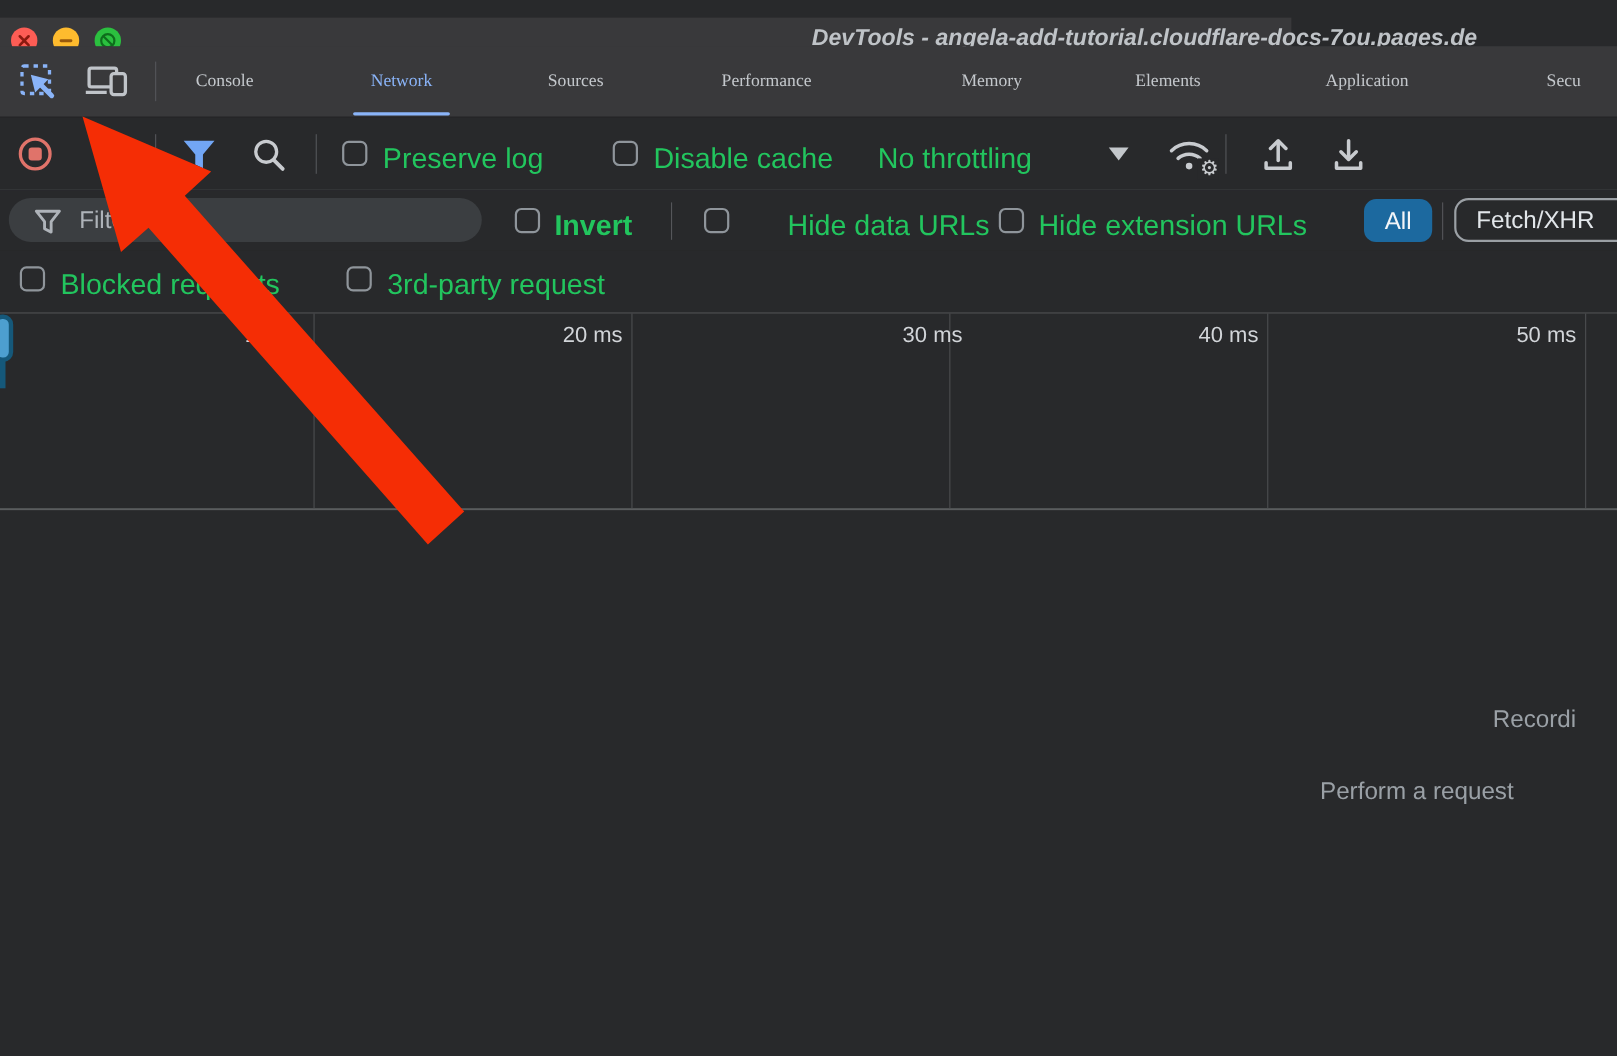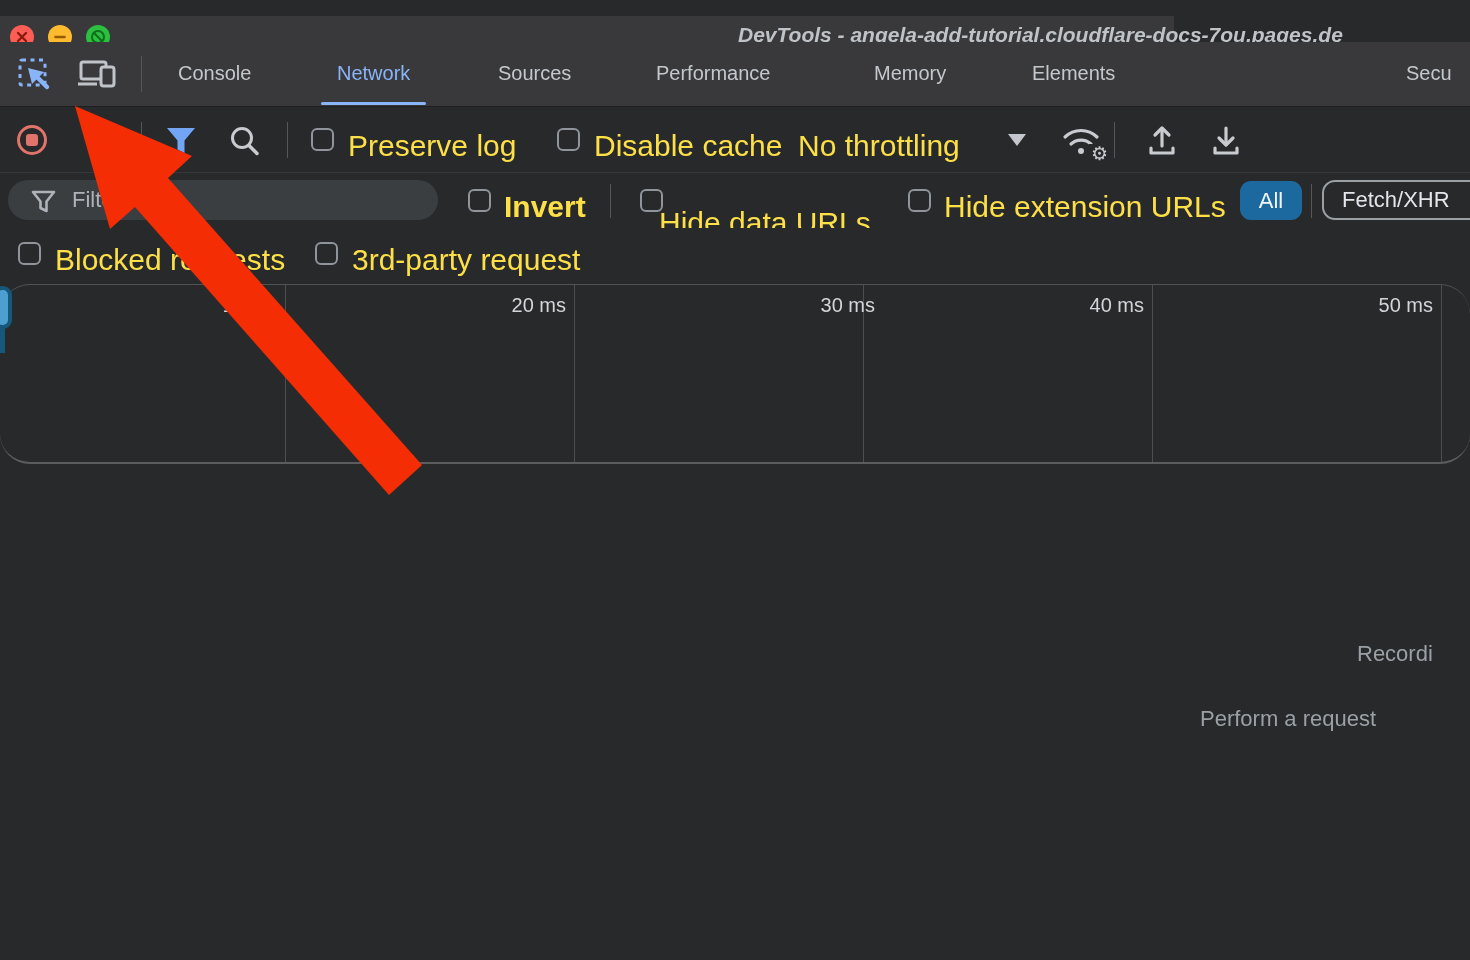--- a/index.html
+++ b/index.html
@@ -15,54 +15,54 @@
   .tl.yellow{background:#febb2e;}
   .tl.green{background:#2bc03f;}
   .title{position:absolute;left:738px;top:7px;font-size:21px;font-weight:700;color:#bfc3c7;
          white-space:nowrap;overflow:hidden;width:732px;}
 
   
   .tabbar{position:absolute;left:0;top:42px;width:1470px;height:64px;background:#39393b;
           border-bottom:1px solid #1f1f21;}
   .iconbtn{position:absolute;display:inline-flex;align-items:center;justify-content:center;}
   .vsep{position:absolute;width:1px;background:#55565a;}
-  .tab{position:absolute;top:0;height:63px;line-height:63px;font-size:20px;color:#c4c8cc;
-       white-space:nowrap;cursor:default;}
+  .tab{position:absolute;top:0;height:63px;line-height:63px;font-size:16px;color:#c4c8cc;
+       white-space:nowrap;cursor:default;font-family:Liberation Serif, serif;}
   .tab.active{color:#8ab4f8;}
   .tab.active::after{content:"";position:absolute;left:-16px;right:-16px;bottom:0;height:3px;
        background:#8ab4f8;border-radius:2px;}
 
   
   .toolbar{position:absolute;left:0;top:107px;width:1470px;height:65px;background:#28292b;
            border-bottom:1px solid #36373a;}
   .filterrow{position:absolute;left:0;top:173px;width:1470px;height:55px;background:#28292b;}
   .requestsrow{position:absolute;left:0;top:228px;width:1470px;height:56px;background:#28292b;}
 
   .cb{position:absolute;width:23px;height:23px;border:2px solid #8f959b;border-radius:6px;
       background:transparent;box-sizing:border-box;}
-  .cblabel{position:absolute;font-size:30px;color:#fde047;white-space:nowrap;}
+  .cblabel{position:absolute;font-size:26px;color:#22c55e;white-space:nowrap;}
 
   .pill-input{position:absolute;left:8px;top:7px;width:430px;height:40px;border-radius:20px;
       background:#3b3e41;border:none;outline:none;color:#dde1e5;font-size:22px;
       font-family:"Liberation Sans",sans-serif;padding:0 0 0 64px;box-sizing:border-box;}
   .pill-input::placeholder{color:#aeb3b9;opacity:1;}
 
   .all-btn{position:absolute;left:1240px;top:8px;width:62px;height:39px;border-radius:11px;
       background:#1c699f;color:#f2f5f8;font-size:22px;display:flex;align-items:center;
       justify-content:center;}
   .fetch-btn{position:absolute;left:1322px;top:7px;height:40px;min-width:190px;border-radius:13px;
       border:2px solid #9ba0a5;color:#e2e6ea;font-size:22px;display:flex;align-items:center;
       padding:0 18px;box-sizing:border-box;white-space:nowrap;}
 
   .caret{position:absolute;width:0;height:0;border-left:9px solid transparent;
       border-right:9px solid transparent;border-top:12px solid #c3c7cb;}
 
   
   .overview{position:absolute;left:0;top:284px;width:1470px;height:180px;background:#28292b;
-      border-top:1px solid #505254;border-bottom:2px solid #5a5c5e;box-sizing:border-box;border-radius:30px;}
+      border-top:1px solid #505254;border-bottom:2px solid #5a5c5e;box-sizing:border-box;}
   .tdiv{position:absolute;top:0;bottom:0;width:1px;background:#4c4e50;}
   .tlabel{position:absolute;top:9px;font-size:20px;color:#d2d5d9;white-space:nowrap;
       transform:translateX(-100%);}
   .handle{position:absolute;left:-7px;top:1px;width:19px;height:43px;border-radius:9px;
       background:#4d9fd0;border:4px solid #15587a;box-sizing:border-box;}
   .handle-tail{position:absolute;left:0;top:42px;width:5px;height:26px;background:#15587a;}
 
   
   .main{position:absolute;left:0;top:464px;width:1470px;height:496px;background:#28292b;
       overflow:hidden;}
@@ -119,20 +119,21 @@
       </svg>
     </span>
     <span class="vsep" style="left:141px;top:14px;height:36px;"></span>
 
     <span class="tab" style="left:178px;">Console</span>
     <span class="tab active" style="left:337px;">Network</span>
     <span class="tab" style="left:498px;">Sources</span>
     <span class="tab" style="left:656px;">Performance</span>
     <span class="tab" style="left:874px;">Memory</span>
     <span class="tab" style="left:1032px;">Elements</span>
+    <span class="tab" style="left:1205px;">Application</span>
     <span class="tab" style="left:1406px;">Secu</span>
   </div>
 
   <div class="toolbar">
     <span class="iconbtn" style="left:16px;top:17px;width:32px;height:32px;">
       <svg width="32" height="32" viewBox="0 0 32 32">
         <circle cx="16" cy="16" r="13.5" fill="none" stroke="#e0736a" stroke-width="3"></circle>
         <rect x="10" y="10" width="12" height="12" rx="3" fill="#e0736a"></rect>
       </svg>
     </span>
@@ -197,21 +198,21 @@
       <svg width="25" height="25" viewBox="0 0 25 25">
         <path d="M2 3 H23 L15.5 12.5 V22 L9.5 19 V12.5 Z" fill="none" stroke="#aeb3b9" stroke-width="2.6" stroke-linejoin="round"></path>
       </svg>
     </span>
 
     <span class="cb" style="left:468px;top:16px;"></span>
     <span class="cblabel" style="left:504px;top:17px;font-weight:bold;">Invert</span>
     <span class="vsep" style="left:610px;top:11px;height:34px;"></span>
 
     <span class="cb" style="left:640px;top:16px;"></span>
-    <span class="cblabel" style="left:659px;top:17px;margin-top:16px;">Hide data URLs</span>
+    <span class="cblabel" style="left:716px;top:17px;">Hide data URLs</span>
 
     <span class="cb" style="left:908px;top:16px;"></span>
     <span class="cblabel" style="left:944px;top:17px;">Hide extension URLs</span>
 
     <span class="all-btn">All</span>
     <span class="vsep" style="left:1311px;top:11px;height:34px;"></span>
     <span class="fetch-btn">Fetch/XHR</span>
   </div>
 
   <div class="requestsrow">

